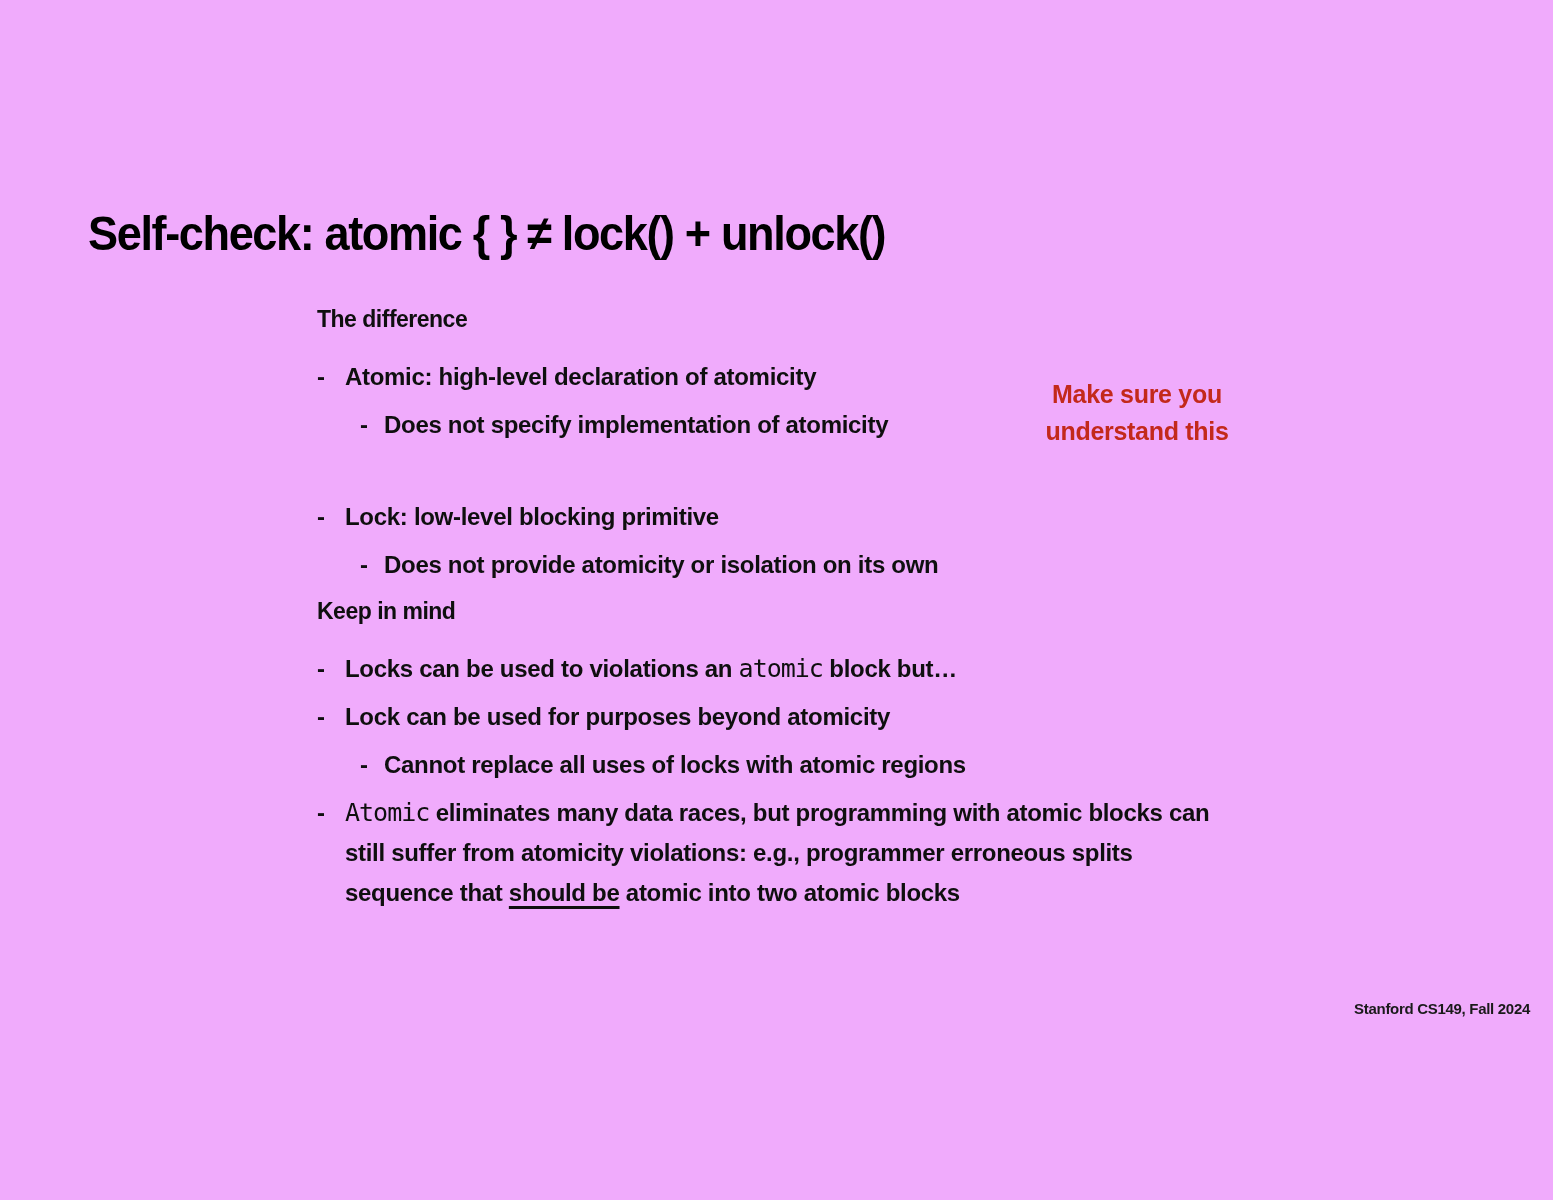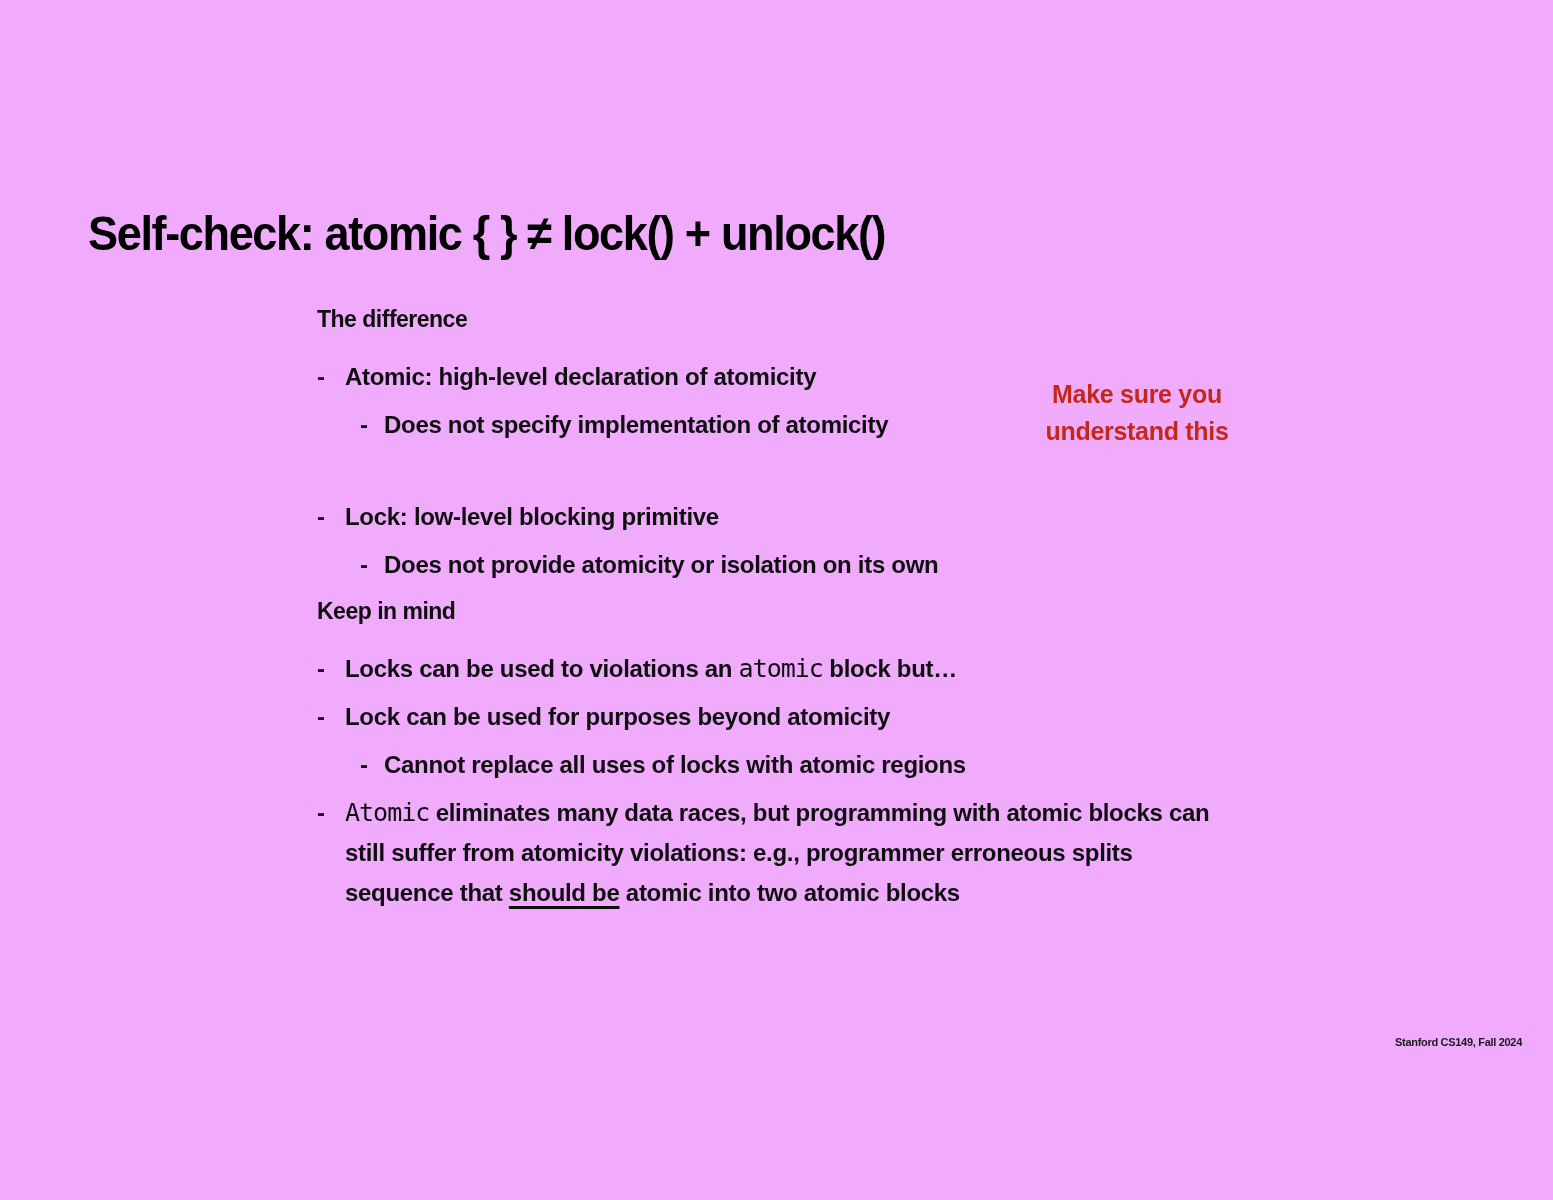--- a/index.html
+++ b/index.html
@@ -77,27 +77,26 @@
     text-align: center;
     color: var(--red, #c3291b);
     font-size: 25px;
     font-weight: bold;
     line-height: 37px;
     letter-spacing: -0.3px;
     margin-top: 31px;
   }
   .slide-footer {
     position: absolute;
-    right: 31px;
+    right: 23px;
     top: 1000px;
-    font-size: 11px;
+    font-size: 15px;
     font-weight: bold;
     letter-spacing: -0.3px;
     color: #1a1a1a;
-    margin-top: 36px;
   }
 </style>
 </head>
 <body>
 
 <div class="slide" style="--red: #c3291b; --text: #0f0f0f;">
   <div class="slide-title">Self-check: atomic { } ≠ lock() + unlock()</div>
 
   <div class="callout-note">
     <div>Make sure you</div>

